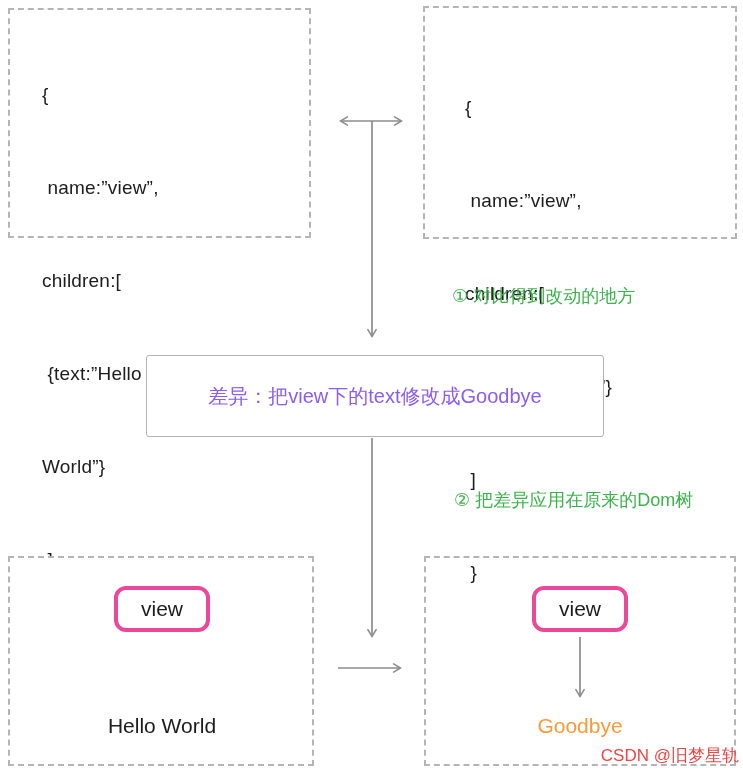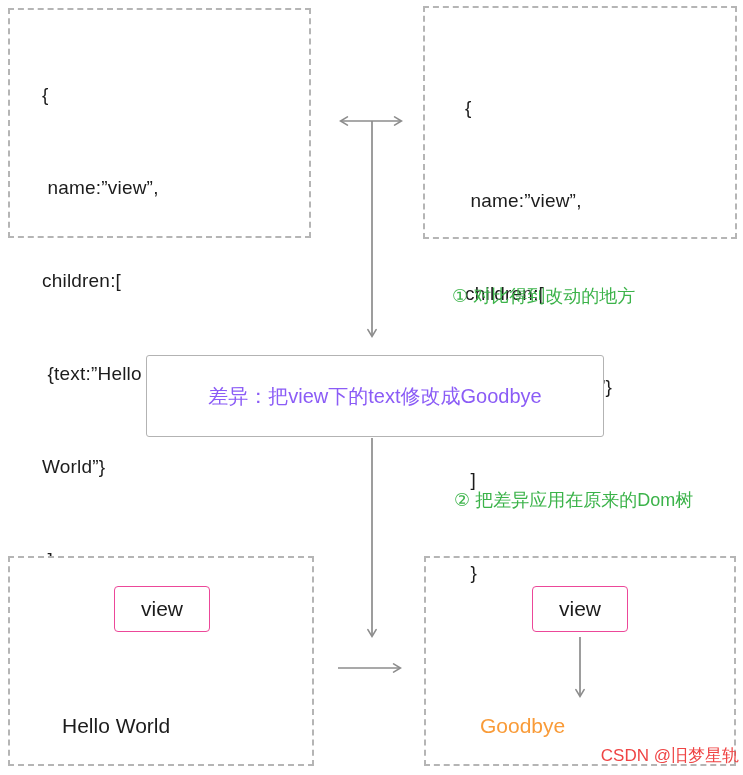--- a/index.html
+++ b/index.html
@@ -54,35 +54,36 @@
     box-sizing: border-box;
     display: flex;
     align-items: center;
     justify-content: center;
     background: #ffffff;
   }
   .diff-text { font-size: 20px; color: #8b5cf6; }
   .node-box {
     position: absolute;
     width: 96px; height: 46px;
-    border: 1px solid #ec4899;
-    border-radius: 4px;
+    border: 4px solid #ec4899;
+    border-radius: 12px;
     box-sizing: border-box;
     display: flex;
     align-items: center;
     justify-content: center;
     font-size: 21px;
     color: #1c1c1c;
     background: #ffffff;
   }
   .node-old { left: 114px; top: 586px; }
   .node-new { left: 532px; top: 586px; }
   .leaf-text {
     position: absolute;
     width: 200px;
+    text-align: center;
     font-size: 21px;
     color: #1c1c1c;
     top: 714px;
   }
   .leaf-old { left: 62px; }
   .leaf-new { left: 480px; color: #f99b38; }
   .watermark {
     position: absolute;
     right: 4px; top: 744px;
     font-size: 17px;

